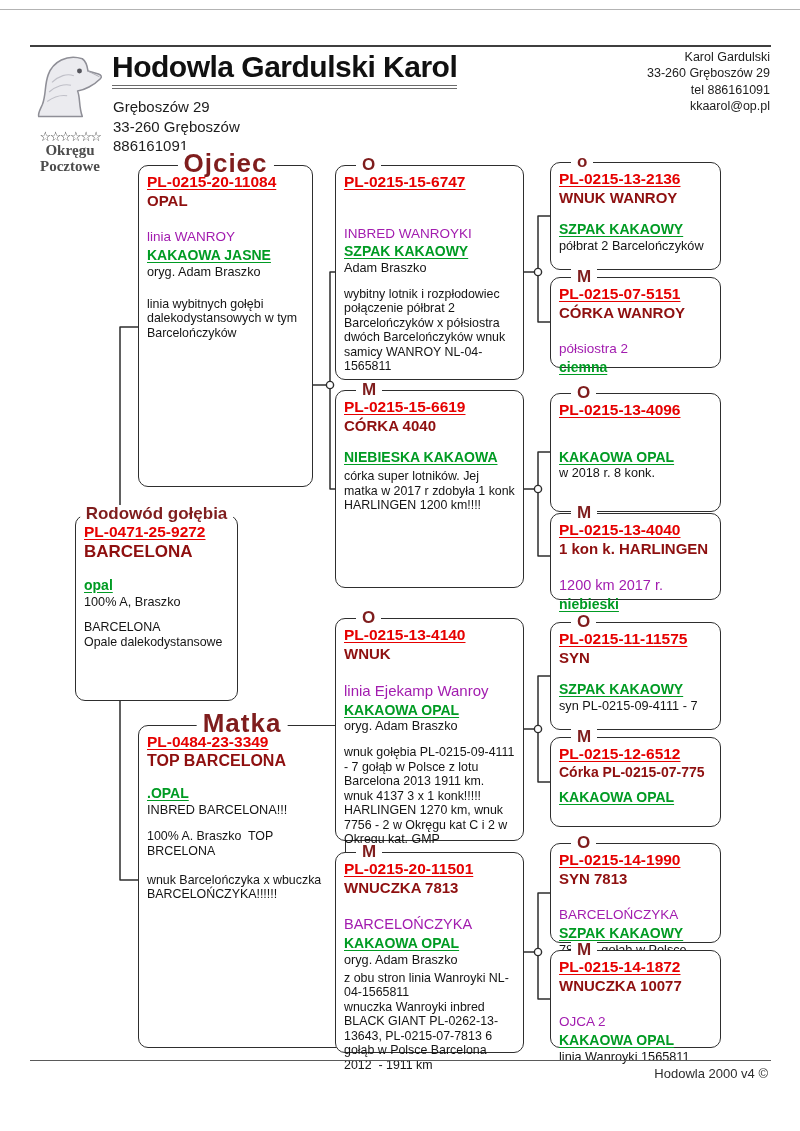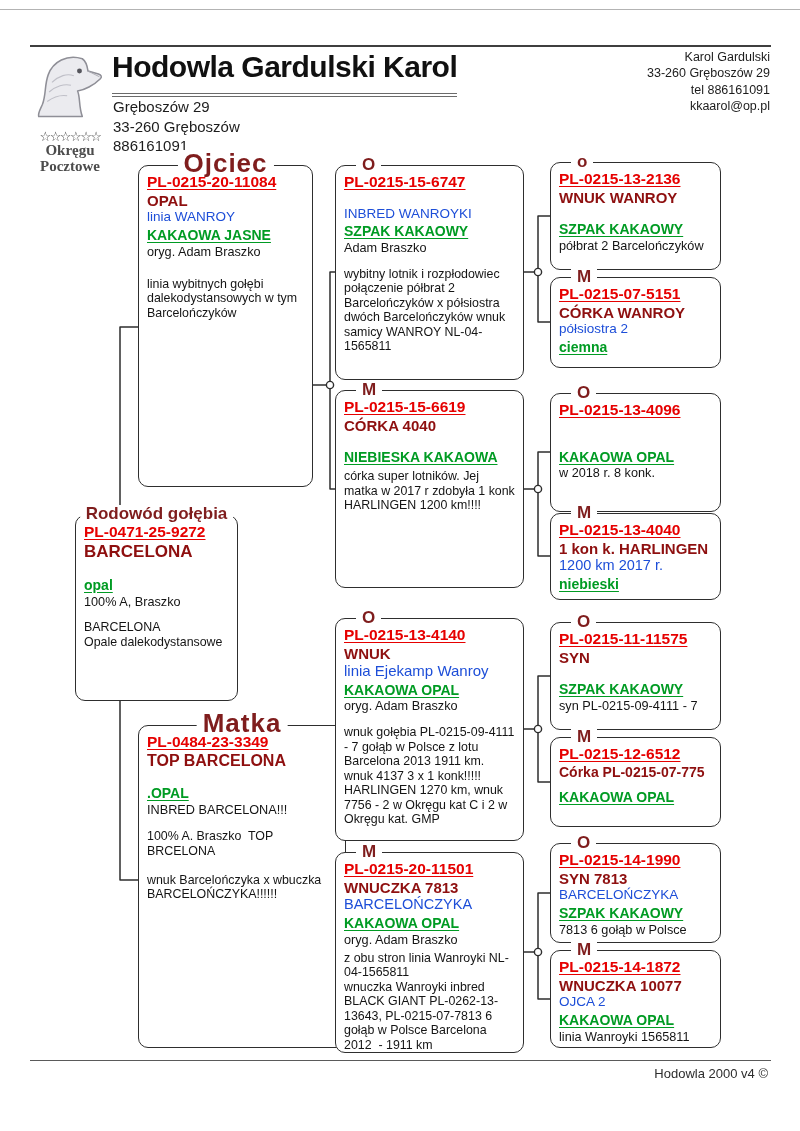--- a/index.html
+++ b/index.html
@@ -6,36 +6,36 @@
   .page{position:relative;width:800px;height:1131px;background:#ffffff;
         font-family:"Liberation Sans",sans-serif;overflow:hidden;color:#141414;}
   .hairline{position:absolute;left:0;top:9px;width:800px;border-top:1px solid #b3b3b3;}
   .toprule{position:absolute;left:30px;top:45px;width:741px;border-top:2px solid #3f3f3f;}
   .logo{position:absolute;left:28px;top:52px;width:84px;text-align:center;}
   .logo-stars{font-size:13px;letter-spacing:-1.5px;color:#3f3f3f;margin-top:-4px;line-height:1;}
   .logo-name{font-family:"Liberation Serif",serif;font-weight:bold;color:#4c4c4c;
              font-size:15px;line-height:1.05;}
   .title-wrap{position:absolute;left:112px;top:50px;}
   .title{font-size:30px;font-weight:bold;letter-spacing:-0.5px;color:#111;
-         display:inline-block;border-bottom:4px double #6b6b6b;padding-bottom:9px;
+         display:inline-block;border-bottom:4px double #6b6b6b;padding-bottom:1px;
          font-family:"Liberation Sans",sans-serif;}
   .addr{position:absolute;left:113px;top:97px;font-size:15px;line-height:1.3;color:#1c1c1c;}
   .contact{position:absolute;right:30px;top:49px;text-align:right;font-size:12.5px;
            line-height:1.3;color:#1c1c1c;}
   .pbox{position:absolute;border:1.5px solid #2e2e2e;border-radius:10px;background:#fff;
         padding:7px 8px 4px 8px;box-sizing:border-box;}
   .chip{position:absolute;background:#fff;padding:0 6px;line-height:1;color:#7f1d1d;
         font-family:Liberation Sans, sans-serif;font-weight:bold;white-space:nowrap;}
   .chip-om{left:20px;top:-10px;font-size:17px;}
   .chip-big{left:50%;transform:translateX(-50%);top:-16px;font-size:26px;letter-spacing:1px;}
   .chip-med{left:50%;transform:translateX(-50%);top:-11px;font-size:17px;}
   .ring{color:#e60000;font-weight:bold;font-size:15.5px;text-decoration:underline;
         text-underline-offset:2px;line-height:1.2;}
   .name{color:#8e0f0f;font-weight:bold;font-size:15px;line-height:1.18;}
-  .blue{color:#1d4ed8;font-size:13.5px;line-height:1.22;}
+  .blue{color:#a21caf;font-size:13.5px;line-height:1.22;margin-top:20px;}
   .green{color:#009b23;font-weight:bold;font-size:14px;text-decoration:underline;
          text-underline-offset:2px;line-height:1.35;}
   .info{font-size:12.7px;color:#141414;line-height:1.25;}
   .desc{font-size:12.4px;color:#141414;line-height:1.17;white-space:pre-wrap;margin-top:2px;}
   .sp{height:14px;}
   .sps{height:8px;}
   .connectors{position:absolute;left:0;top:0;pointer-events:none;}
   .footrule{position:absolute;left:30px;top:1060px;width:741px;border-top:1.5px solid #5a5a5a;}
   .credit{position:absolute;right:32px;top:1066px;font-size:13px;color:#2d2d2d;}
 </style>

